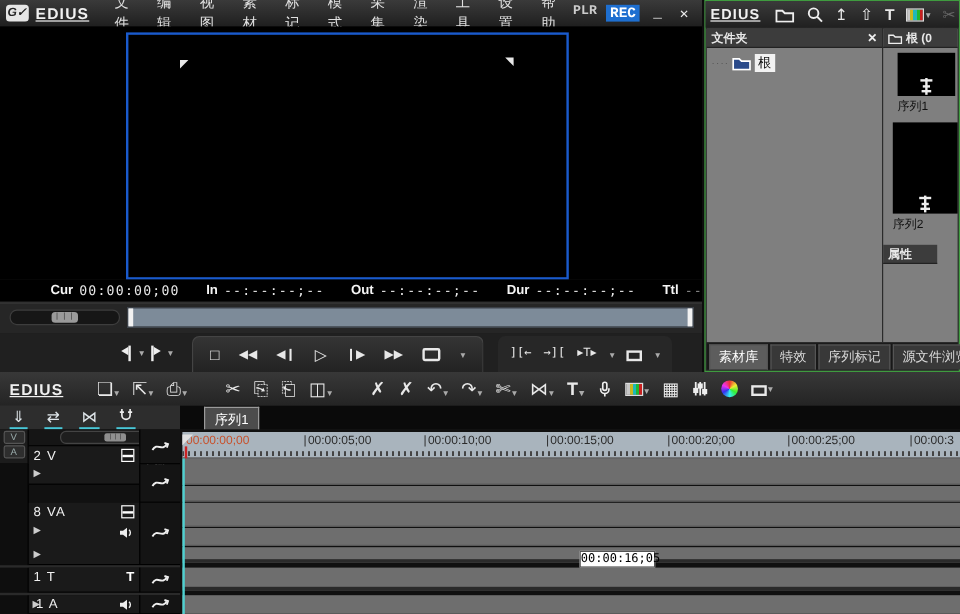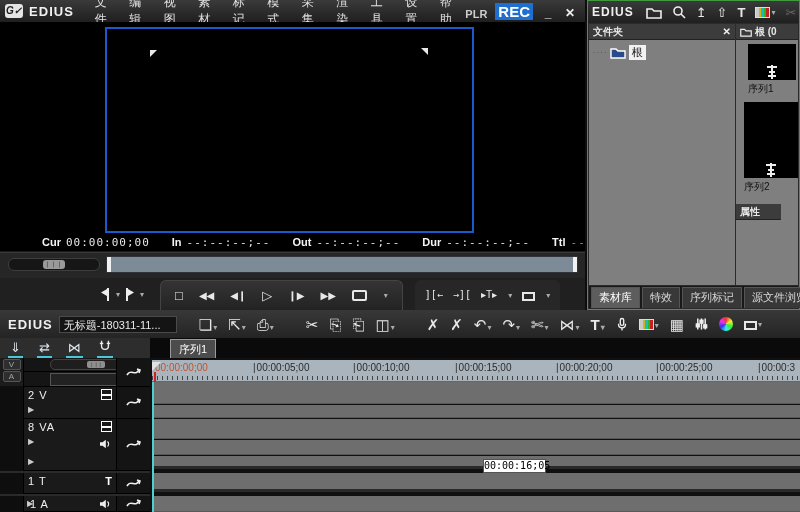--- a/index.html
+++ b/index.html
@@ -3,34 +3,34 @@
 <meta charset="utf-8">
 <style>
   * { margin:0; padding:0; box-sizing:border-box; }
   html,body { width:800px; height:512px; overflow:hidden; background:#0d0d0d;
     font-family:"Liberation Sans", sans-serif; color:#ddd; }
   .mono { font-family:"DejaVu Sans Mono", monospace; }
 
   
   .titlebar { position:absolute; left:0; top:0; right:0; height:22px;
     background:linear-gradient(#3a3a3a,#1f1f1f); display:flex; align-items:center; }
-  .appname { font-weight:bold; font-size:13px; color:#f0f0f0; letter-spacing:1px; }
+  .appname { font-weight:bold; font-size:13px; color:#f0f0f0; letter-spacing:1px;text-decoration:underline; }
   .caret { font-size:8px; color:#aaa; margin-left:1px; }
   .tbicon { color:#e8e8e8; font-size:14px; line-height:1; cursor:default; }
 
   
   #player { position:absolute; left:0; top:0; width:585px; height:310px; background:#1b1b1b; }
   #player .logo { width:22px; height:14px; background:#e5e5e5; border-radius:3px;
     color:#222; font-size:10px; font-weight:bold; font-style:italic; text-align:center;
     line-height:14px; margin:0 6px 0 5px; }
   #player .menu { display:flex; margin-left:12px; }
   #player .menu span { font-size:12px; color:#e0e0e0; padding:0 9px; }
-  #player .tb-right { margin-left:auto; display:flex; align-items:flex-end; gap:8px; padding-right:8px; }
+  #player .tb-right { margin-left:auto; display:flex; align-items:flex-start; gap:8px; padding-right:8px;font-family:Liberation Mono, monospace; }
   .plr { font-size:11px; font-weight:bold; color:#cccccc; }
-  .rec { font-size:15px; font-weight:bold; color:#fff; background:#1e6fd0; padding:0 3px; }
+  .rec { font-size:12px; font-weight:bold; color:#fff; background:#1e6fd0; padding:0 3px; }
   .winbtn { font-size:12px; font-weight:bold; color:#eee; width:14px; text-align:center; }
 
   #preview { position:absolute; left:0; top:22px; width:585px; height:211px; background:#000; }
   #frame { position:absolute; left:105px; top:5px; width:369px; height:206px;
     border:2px solid #1a5acc; background:#000; }
   .corner { position:absolute; width:0; height:0; }
   .corner.tl { left:43px; top:21px; border-top:7px solid #e8e8e8; border-right:7px solid transparent; }
   .corner.tr { right:44px; top:19px; border-top:7px solid #e8e8e8; border-left:7px solid transparent; }
   #tcline { position:absolute; left:0; right:0; top:152px; text-align:center; white-space:nowrap; }
   #tcline .pfx { font-size:9px; color:#ddd; margin-right:4px; vertical-align:2px; }
@@ -324,21 +324,20 @@
     <span class="tab active">素材库</span>
     <span class="tab">特效</span>
     <span class="tab">序列标记</span>
     <span class="tab">源文件浏览</span>
   </div>
 </div>
 
 <div id="timeline">
   <div id="tl-titlebar">
     <span class="appname">EDIUS</span>
-    <span id="projname">无标题-180311-11...</span>
     <div id="tl-tools">
       <span class="ico">
           <span>❏</span>
           <span class="caret">▾</span>
         </span>
       <span class="ico">
           <span>⇱</span>
           <span class="caret">▾</span>
         </span>
       <span class="ico">
@@ -458,21 +457,21 @@
           <span class="arr">▶</span>
         </div>
       </div>
       <div class="patchcol" style="top:0;height:29px;">
         <svg class="lineic" width="16" height="11" viewBox="0 0 16 11">
             <path d="M1 8 C5 1 9 10 13 3"></path>
             <path d="M11 2 l3 1 -1 3"></path>
           </svg>
       </div>
 
-      <div class="trow" style="top:29px;height:32px;">
+      <div class="trow" style="top:14px;height:32px;">
         <span class="nm">2 V</span>
         <span class="ricon filmicon"></span>
         <span class="sub" style="top:18px;">▶</span>
       </div>
       <div class="patchcol" style="top:29px;height:32px;">
         <svg class="lineic" width="16" height="11" viewBox="0 0 16 11">
             <path d="M1 8 C5 1 9 10 13 3"></path>
             <path d="M11 2 l3 1 -1 3"></path>
           </svg>
       </div>

